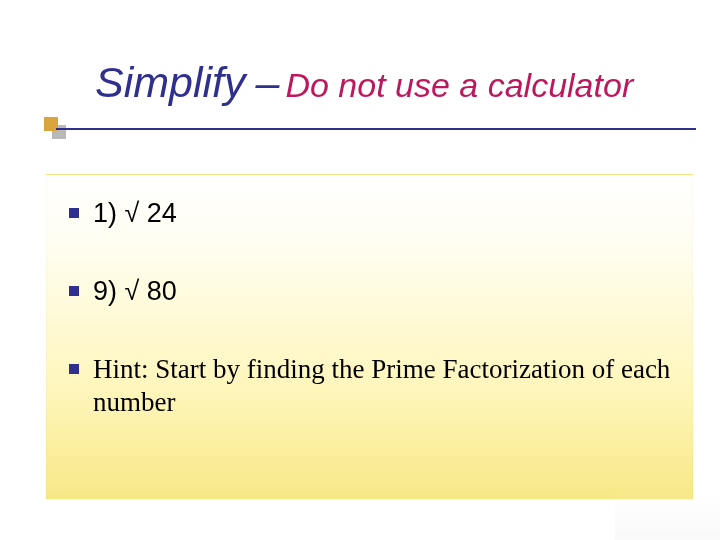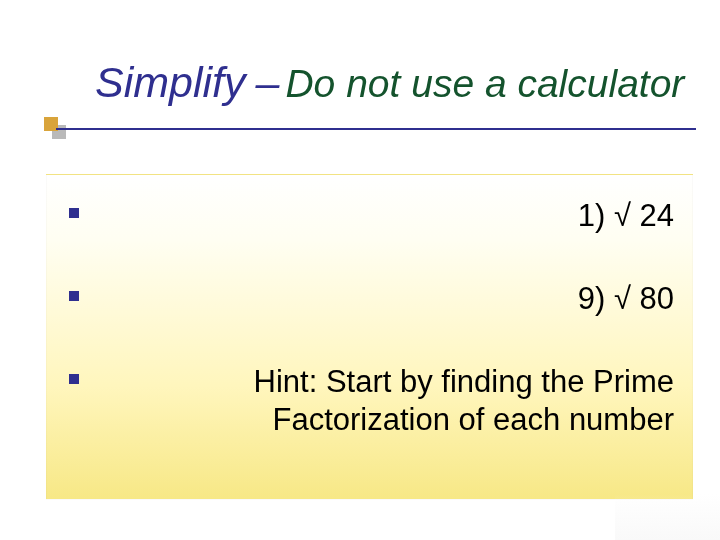--- a/index.html
+++ b/index.html
@@ -41,22 +41,22 @@
     text-align: right;
   }
   .title-dash {
     color: #2f2f8f;
     font-size: 43px;
     font-style: italic;
     font-weight: 400;
     margin: 0 6px 0 10px;
   }
   .title-sub {
-    color: #14532d;
-    font-size: 39px;
+    color: #be185d;
+    font-size: 34px;
     font-style: italic;
     font-weight: 400;
   }
   .title-rule-wrap {
     position: absolute;
     left: 44px;
     right: 24px;
     top: 128px;
   }
   .title-rule {
@@ -113,27 +113,27 @@
 
   .bullet-list {
     list-style: none;
     margin: 0;
     padding: 0;
   }
   .bullet-item {
     display: flex;
     align-items: flex-start;
     color: #000;
-    font-size: 31px;
+    font-size: 27px;
     line-height: 1.25;
     margin-bottom: 44px;
-    text-align: right;
   }
   .bullet-item:last-child {
     margin-bottom: 1px;
+    font-family: Liberation Serif, serif;
   }
   .bullet-marker {
     flex: none;
     width: 10px;
     height: 10px;
     background: #2f2f8f;
     margin-top: 11px;
     margin-right: 14px;
   }
   .bullet-text {

